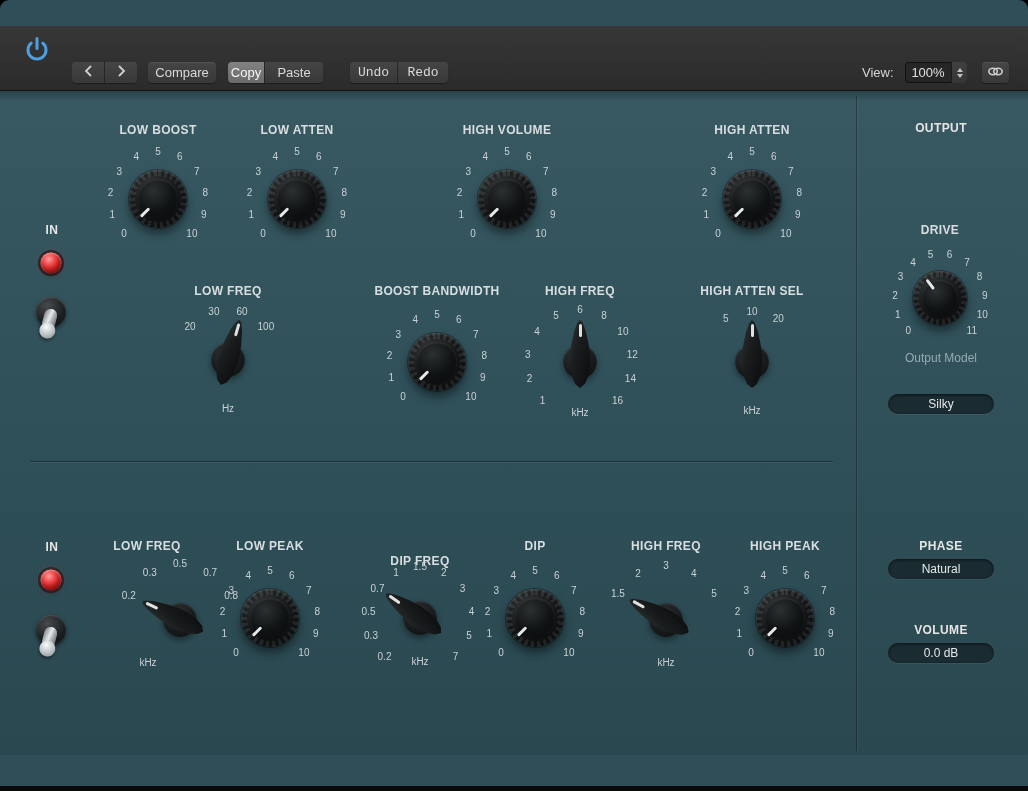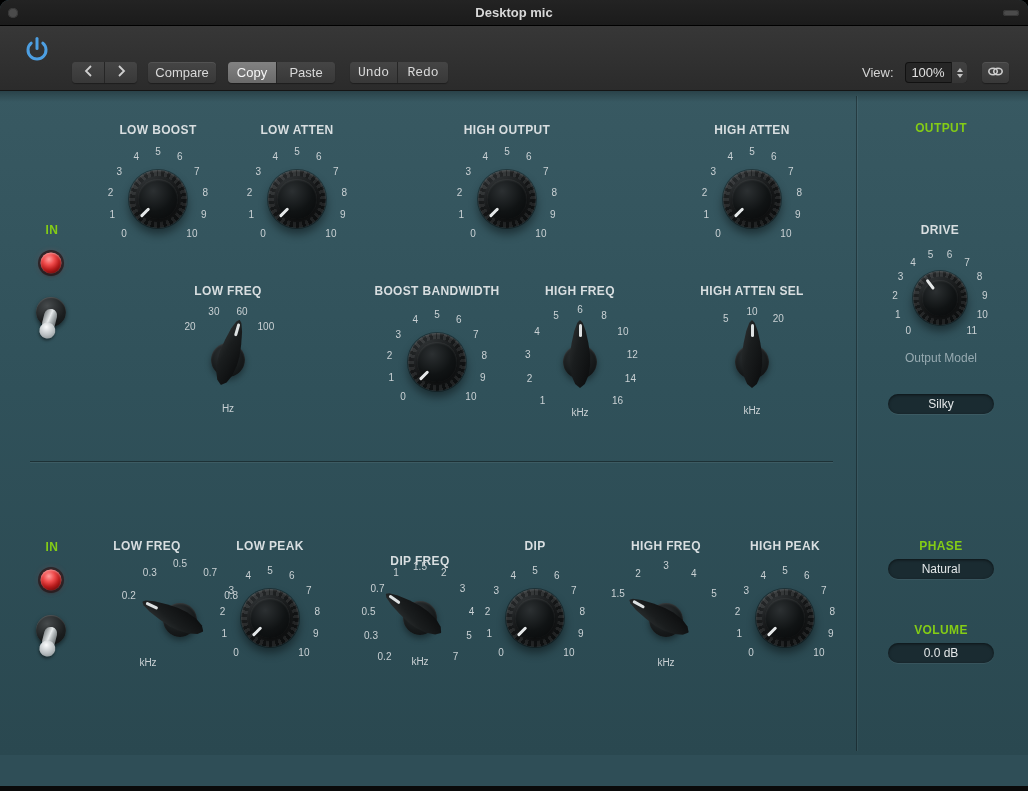--- a/index.html
+++ b/index.html
@@ -60,21 +60,21 @@
   #plugin-body { position:absolute; top:90px; left:0; right:0; height:665px;
     background:linear-gradient(180deg,#385962 0%, #30515a 45%, #2a4850 100%); }
   #plugin-body::before { content:''; position:absolute; left:0; right:0; top:0; height:12px;
     background:linear-gradient(rgba(0,0,0,0.28),transparent); }
   .hdivider { position:absolute; left:30px; top:461px; width:803px; height:1px;
     background:rgba(0,0,0,0.38); box-shadow:0 1px 0 rgba(255,255,255,0.07); }
   .vdivider { position:absolute; left:856px; top:96px; width:1px; height:655px;
     background:rgba(0,0,0,0.32); box-shadow:1px 0 0 rgba(255,255,255,0.05); }
 
   .in-label, .panel-label { position:absolute; transform:translate(-50%,-50%); white-space:nowrap;
-    color:#84cc16; font-size:12px; font-weight:bold; letter-spacing:0.4px;text-align:center; }
+    color:#e5e5e5; font-size:12px; font-weight:bold; letter-spacing:0.4px;text-align:center; }
   .panel-sublabel { position:absolute; transform:translate(-50%,-50%); white-space:nowrap;
     color:#97aab1; font-size:12px; }
   .pill { position:absolute; transform:translate(-50%,-50%); width:106px; height:20px; border-radius:10px;
     background:#1a2b31; color:#e4e8e9; font-size:12px; display:flex; align-items:center; justify-content:center;
     box-shadow:inset 0 1px 3px rgba(0,0,0,0.55), 0 1px 0 rgba(255,255,255,0.06); cursor:pointer; }
 
   .lamp { position:absolute; transform:translate(-50%,-50%); width:21px; height:21px; border-radius:50%;
     background:radial-gradient(circle at 40% 32%, #ff9d9d 0%, #f04b4b 30%, #b91d1d 55%, #5f0505 85%, #3d0202 100%);
     box-shadow:0 0 7px rgba(255,70,70,0.35), 0 2px 4px rgba(0,0,0,0.5),
       0 0 0 2.5px #1c2529, inset 0 1px 2px rgba(255,255,255,0.45); }
@@ -127,25 +127,20 @@
   #footer { position:absolute; left:0; right:0; top:755px; height:31px;
     background:linear-gradient(#262626,#1e1e1e); border-top:1px solid #121212; z-index:15; }
   .footer-title { height:30px; line-height:30px; text-align:center; color:#8e9496; font-size:20px; }
   #bottom-strip { position:absolute; left:0; right:0; top:786px; height:5px; background:#0a0a0a; z-index:16; }
 </style>
 </head>
 <body>
 
 <div id="window">
 
-  <div id="titlebar">
-    <div class="tb-dot"></div>
-    <div class="tb-title">Desktop mic</div>
-    <div class="tb-pill"></div>
-  </div>
 
   <div id="header">
     <div class="power-btn">
       <span>
         <svg width="30" height="30" viewBox="0 0 30 30">
           <path d="M15 3.5 v10" stroke="#4d9fe2" stroke-width="3" stroke-linecap="round" fill="none"></path>
           <path d="M9.21 8.11 A9 9 0 1 0 20.79 8.11" stroke="#4d9fe2" stroke-width="3" stroke-linecap="round" fill="none"></path>
         </svg>
       </span>
     </div>
@@ -160,21 +155,21 @@
       <div class="seg" style="width:32px">
         <span>
           <svg width="9" height="12" viewBox="0 0 9 12">
               <path d="M2 1 L7 6 L2 11" stroke="#cfcfcf" stroke-width="1.8" fill="none"></path>
             </svg>
         </span>
       </div>
     </div>
     <div class="hbtn compare-btn">Compare</div>
     <div class="hgroup copy-paste-group">
-      <div class="seg lit" style="width:48px">Copy</div>
+      <div class="seg lit" style="width:36px">Copy</div>
       <div class="seg" style="width:58px">Paste</div>
     </div>
     <div class="hgroup undo-redo-group">
       <div class="seg" style="width:47px">Undo</div>
       <div class="seg" style="width:50px">Redo</div>
     </div>
     <div class="view-label">View:</div>
     <div class="zoom-stepper">
       <div class="zoom-text">100%</div>
       <div class="stepper-arrows">
@@ -251,21 +246,21 @@
         <span class="tick" style="left: 38.8px; top: -28.2px;">7</span>
         <span class="tick" style="left: 47.4px; top: -7.5px;">8</span>
         <span class="tick" style="left: 45.7px; top: 14.8px;">9</span>
         <span class="tick" style="left: 33.9px; top: 33.9px;">10</span>
         <div class="knob-face" style="left: -29px; top: -29px; width: 58px; height: 58px;"></div>
         <div class="knob-pointer" style="top: -29px; height: 29px; transform: rotate(-135deg);">
           <div class="pmark"></div>
         </div>
       </div>
       <div class="control" style="left: 507px; top: 199px;">
-        <div class="ctl-label" style="left: 0px; top: -69px;">HIGH OUTPUT</div>
+        <div class="ctl-label" style="left: 0px; top: -69px;">HIGH VOLUME</div>
         <span class="tick" style="left: -33.9px; top: 33.9px;">0</span>
         <span class="tick" style="left: -45.7px; top: 14.8px;">1</span>
         <span class="tick" style="left: -47.4px; top: -7.5px;">2</span>
         <span class="tick" style="left: -38.8px; top: -28.2px;">3</span>
         <span class="tick" style="left: -21.8px; top: -42.8px;">4</span>
         <span class="tick" style="left: 0px; top: -48px;">5</span>
         <span class="tick" style="left: 21.8px; top: -42.8px;">6</span>
         <span class="tick" style="left: 38.8px; top: -28.2px;">7</span>
         <span class="tick" style="left: 47.4px; top: -7.5px;">8</span>
         <span class="tick" style="left: 45.7px; top: 14.8px;">9</span>

